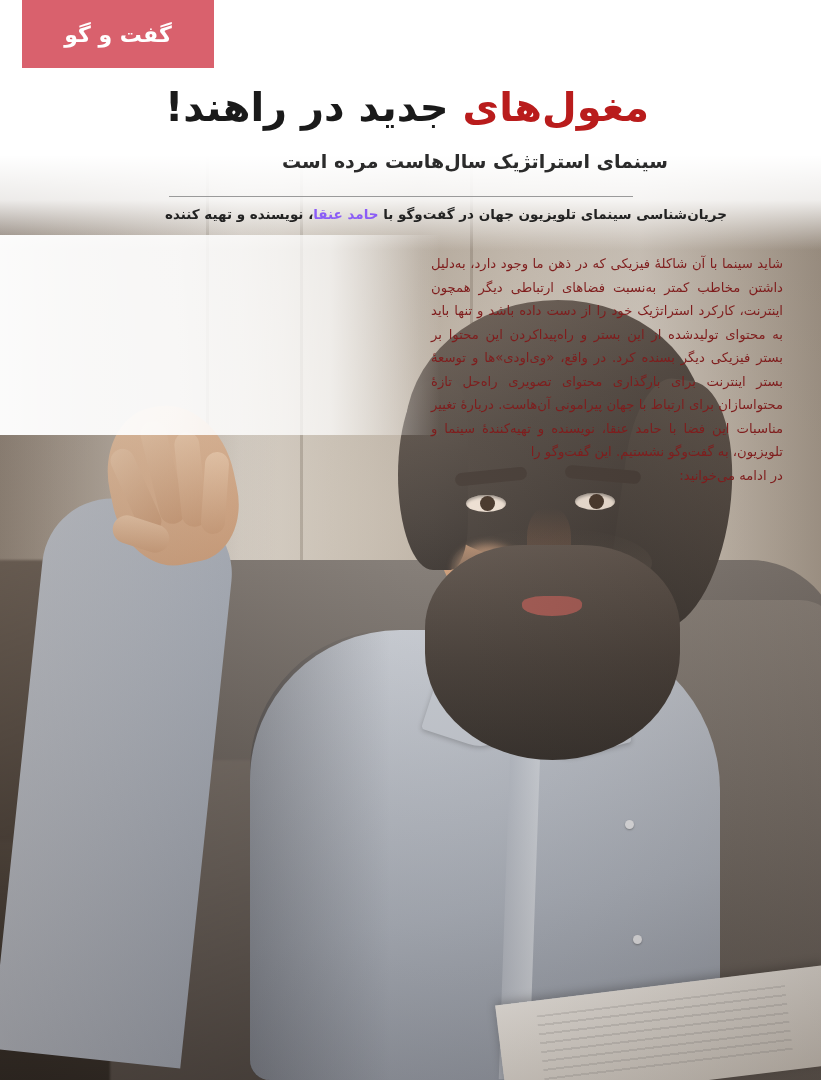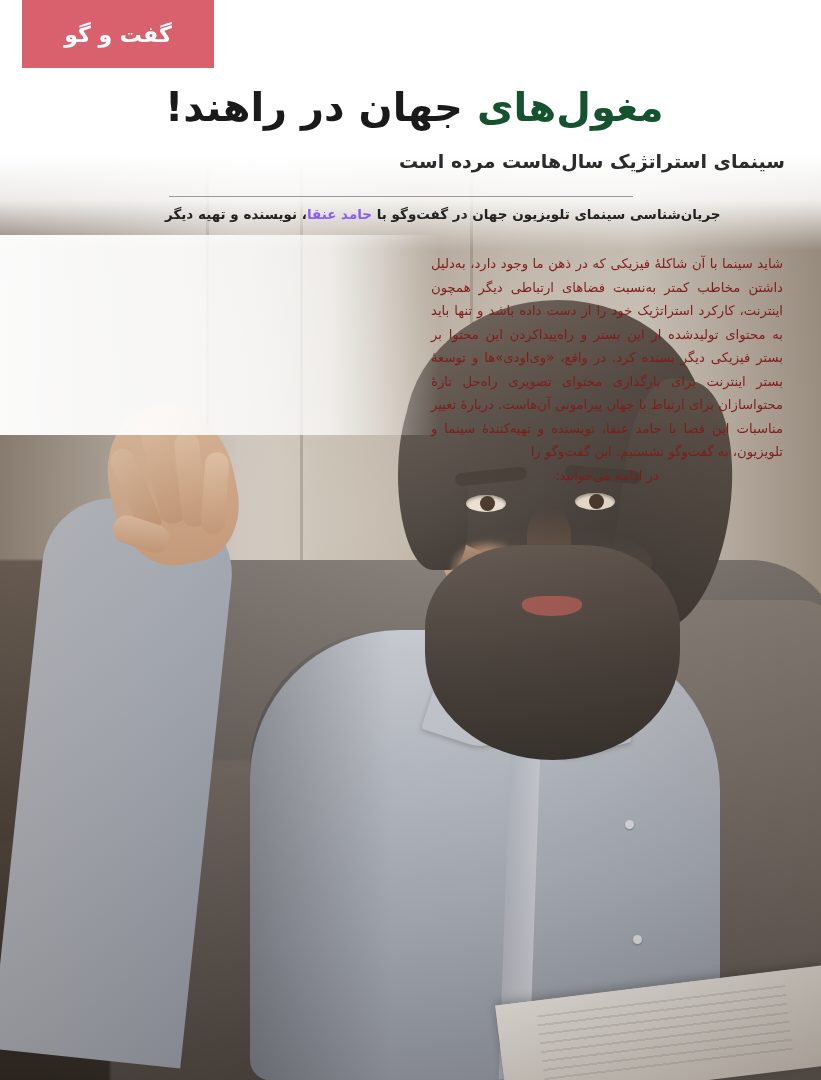--- a/index.html
+++ b/index.html
@@ -311,28 +311,28 @@
     top: 82px;
     width: 620px;
     text-align: left;
     direction: rtl;
     font-size: 40px;
     font-weight: bold;
     color: #1a1a1a;
     line-height: 1.25;
     white-space: nowrap;
   }
-  .headline .accent { color: #14532d; }
+  .headline .accent { color: #b91c1c; }
 
   .subhead {
     position: absolute;
     right: 36px;
     top: 150px;
     width: 620px;
-    text-align: right;
+    text-align: center;
     direction: rtl;
     font-size: 19px;
     font-weight: bold;
     color: #2b2b2b;
   }
 
   .rule {
     position: absolute;
     right: 188px;
     top: 196px;
@@ -358,21 +358,21 @@
     position: absolute;
     right: 38px;
     top: 252px;
     width: 352px;
     direction: rtl;
     text-align: justify;
     font-size: 13.2px;
     line-height: 1.78;
     color: #7f1d1d;
   }
-  .intro .last { display: block; text-align: center; }
+  .intro .last { display: block; text-align: right; }
 </style>
 </head>
 <body>
 
 <div class="page">
 
   <div class="photo">
     <div class="wall"></div>
     <div class="wall-seam s1"></div>
     <div class="wall-seam s2"></div>
@@ -428,29 +428,29 @@
     <div class="top-fade"></div>
     <div class="intro-fade"></div>
   </div>
 
   <div class="section-tab">
     <span>گفت و گو</span>
   </div>
 
   <div class="headline">
     <span class="accent">مغول‌های</span>
-    <span>جهان در راهند!</span>
+    <span>جدید در راهند!</span>
   </div>
 
   <div class="subhead">سینمای استراتژیک سال‌هاست مرده است</div>
 
   <div class="rule"></div>
 
   <div class="kicker">
-    <span>جریان‌شناسی سینمای تلویزیون جهان در گفت‌و‌گو با </span><span class="name">حامد عنقا</span><span>، نویسنده و تهیه دیگر</span>
+    <span>جریان‌شناسی سینمای تلویزیون جهان در گفت‌و‌گو با </span><span class="name">حامد عنقا</span><span>، نویسنده و تهیه کننده</span>
   </div>
 
   <div class="intro">
     <span>شاید سینما با آن شاکلهٔ فیزیکی که در ذهن ما وجود دارد، به‌دلیل داشتن مخاطب کمتر به‌نسبت فضاهای ارتباطی دیگر همچون اینترنت، کارکرد استراتژیک خود را از دست داده باشد و تنها باید به محتوای تولیدشده از این بستر و راه‌پیداکردن این محتوا بر بستر فیزیکی دیگر بسنده کرد. در واقع، «وی‌اودی»ها و توسعهٔ بستر اینترنت برای بارگذاری محتوای تصویری راه‌حل تازهٔ محتواسازان برای ارتباط با جهان پیرامونی آن‌هاست. دربارهٔ تغییر مناسبات این فضا با حامد عنقا، نویسنده و تهیه‌کنندهٔ سینما و تلویزیون، به گفت‌وگو نشستیم. این گفت‌وگو را</span>
     <span class="last">در ادامه می‌خوانید:</span>
   </div>
 
 </div>
 
 </body></html>

